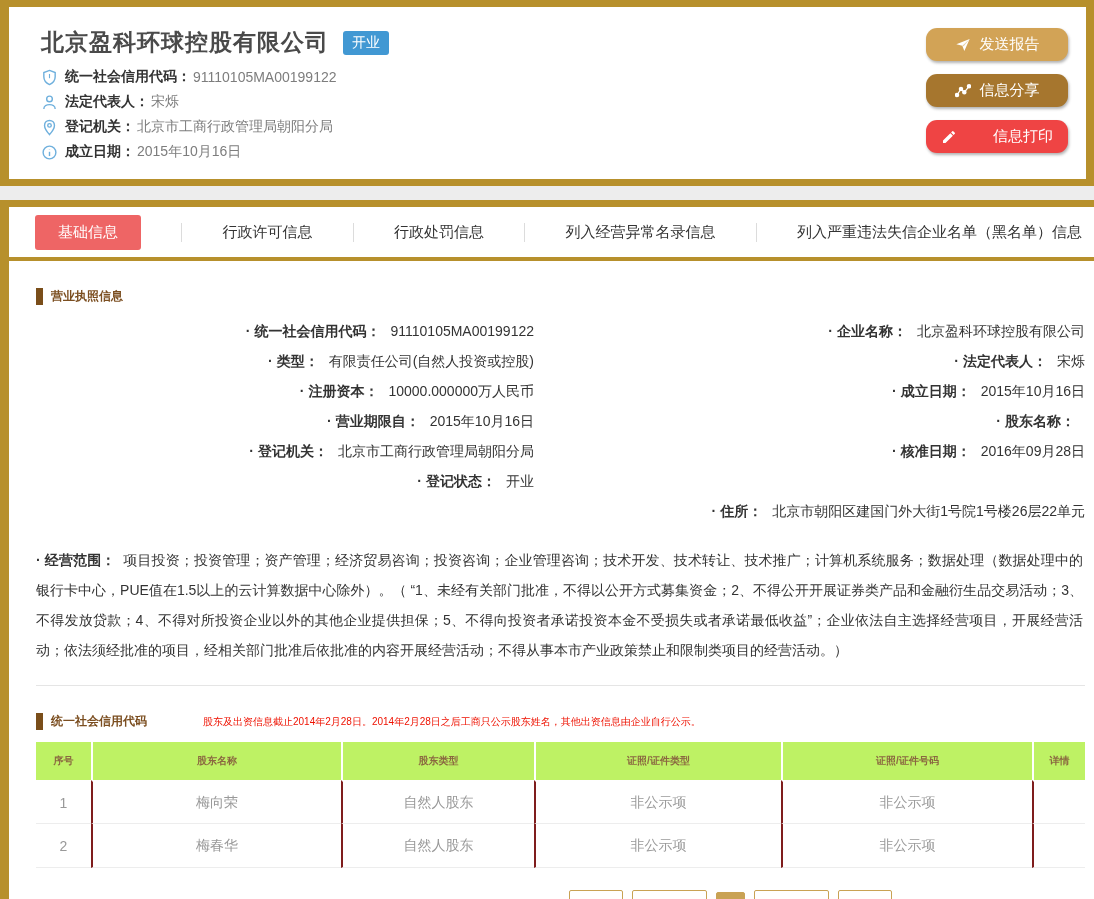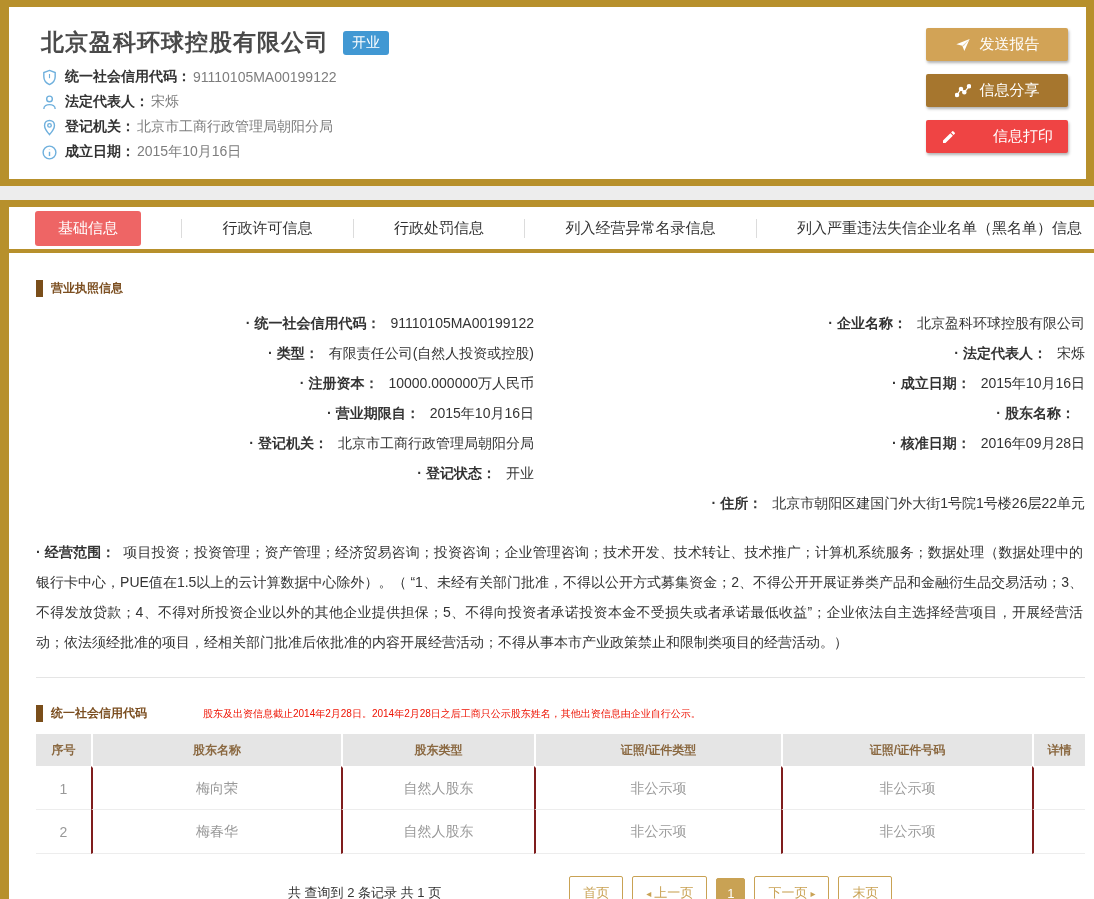--- a/index.html
+++ b/index.html
@@ -11,30 +11,30 @@
     border:7px solid #b7902c; border-left-width:9px; border-right-width:8px; }
   .co-head { padding:20px 0 0 32px; }
   .co-title-row { display:flex; align-items:center; gap:14px; margin-bottom:10px; }
   .co-name { font-size:23px; font-weight:bold; color:#4a4a4a; letter-spacing:1px; }
   .badge { background:#4198d3; color:#fff; font-size:14px; padding:3px 9px; border-radius:3px; }
   .info-row { display:flex; align-items:center; margin-bottom:7px; font-size:14px; }
   .info-row .ic { width:17px; height:17px; margin-right:7px; flex:0 0 auto; }
   .info-row .lb { font-weight:bold; color:#333; }
   .info-row .vl { color:#7d7d7d; margin-left:2px; }
   .actions { position:absolute; top:21px; right:10px; width:150px; }
-  .act-btn { width:142px; height:33px; margin:0 0 13px 0; border:none; border-radius:2px;
+  .act-btn { width:142px; height:33px; margin:0 0 13px 0; border:none; border-radius:11px;
     color:#fff; font-size:15px; display:flex; align-items:center; justify-content:center; gap:9px;
     cursor:pointer; box-shadow:1px 2px 3px rgba(0,0,0,.3); font-family:inherit; }
   .act-1 { background:#d2a356; } .act-2 { background:#a6762e; } .act-3 { background:#ef4444;gap:36px; }
   .act-btn svg { width:16px; height:16px; }
 
   
   .card2 { width:1094px; height:699px; margin-top:14px; background:#fff;
     border-top:7px solid #b7902c; border-left:9px solid #b7902c; }
-  .tabbar { height:46px; display:flex; align-items:center; padding:0 12px 0 26px;
+  .tabbar { height:54px; display:flex; align-items:center; padding:0 12px 0 26px;
     border-bottom:4px solid #b7902c; justify-content:space-between; }
   .tab { font-size:15px; color:#333; cursor:pointer; white-space:nowrap; }
   .tab.active { background:#ee6565; color:#fff; padding:8px 23px; border-radius:3px; }
   .tab-sep { width:1px; height:19px; background:#dcdcdc; }
 
   .content { padding:0 9px 0 27px; }
   .sec-title-row { display:flex; align-items:center; margin:27px 0 12px 0; }
   .sec-bar { width:7px; height:17px; background:#7a4e1a; margin-right:8px; }
   .sec-title { font-size:12px; font-weight:bold; color:#7b4e20; }
   .notice { font-size:10px; color:#ee1100; margin-left:56px; }
@@ -46,22 +46,22 @@
   .dot { font-weight:bold; margin-right:4px; }
   .f-label { font-weight:bold; color:#333; }
   .f-value { color:#333; margin-left:10px; }
   .scope { line-height:30px; text-align:justify; margin-top:14px; padding-right:2px; }
   .scope .f-value { margin-left:8px; }
 
   .divider { border-top:1px solid #e5e5e5; margin:20px 0 0 0; }
 
   
   table { width:100%; border-collapse:separate; border-spacing:0; margin-top:4px; }
-  thead td { background:#e5e5e5; color:#8a6840; font-weight:bold; font-size:12px;
-    text-align:center; height:32px; border-left:2px solid #fff; }
+  thead td { background:#bef264; color:#8a6840; font-weight:bold; font-size:10px;
+    text-align:center; height:38px; border-left:2px solid #fff; }
   thead td:first-child { border-left:none; }
   tbody td { height:44px; text-align:center; font-size:14px; color:#999;
     border-bottom:1px solid #ededed; border-left:2px solid #7f1d1d; background:#fff; }
   tbody td:first-child { border-left:none; }
   tbody tr:first-child td { border-top:2px solid #fff; }
 
   
   .tfoot { display:flex; align-items:center; margin-top:22px; }
   .summary { font-size:13px; color:#333; margin-left:252px; white-space:nowrap; }
   .pager { display:flex; align-items:center; margin-left:128px; gap:9px; }

